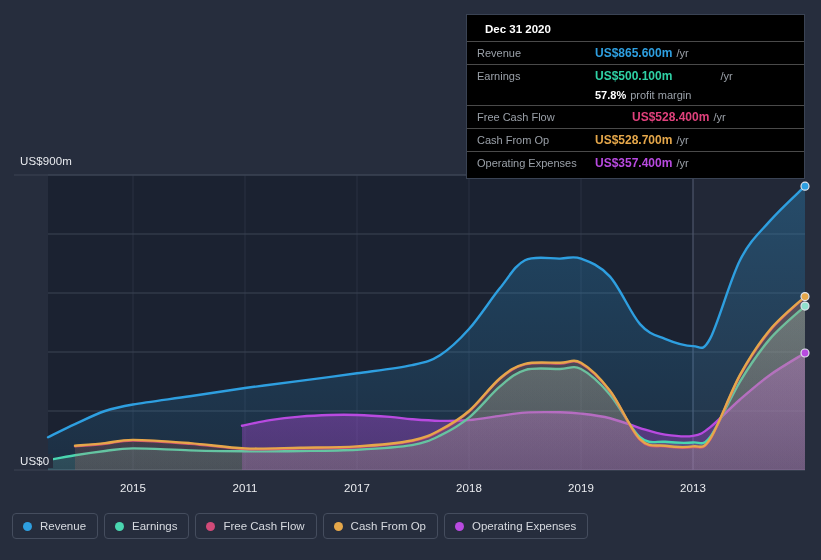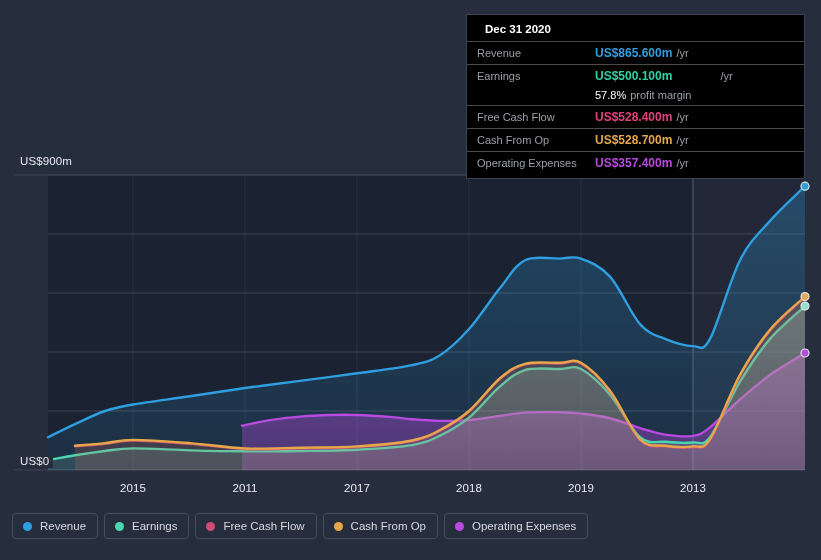--- a/index.html
+++ b/index.html
@@ -88,21 +88,21 @@
   .tt-value {
     font-weight: bold;
     font-size: 12px;
   }
   .tt-suffix {
     color: #9aa0a8;
     font-size: 11px;
     margin-left: 4px;
     font-weight: normal;
   }
-  .tt-margin-pct { color: #ffffff; font-weight: normal; font-size: 11px; }
+  .tt-margin-pct { color: #ffffff; font-weight: bold; font-size: 11px; }
 
   
   #legend {
     position: absolute;
     left: 12px; top: 513px;
     display: flex;
     gap: 6px;
   }
   .legend-item {
     display: flex;
@@ -229,21 +229,21 @@
         <div class="tt-row no-rule">
           <div class="tt-label"></div>
           <div style="display: flex; align-items: baseline;">
             <span class="tt-margin-pct" style="color: rgb(255, 255, 255);">57.8%</span>
             <span class="tt-suffix">profit margin</span>
           </div>
         </div>
         <div class="tt-row">
           <div class="tt-label">Free Cash Flow</div>
           <div style="display: flex; align-items: baseline;">
-            <span class="tt-value" style="color: rgb(224, 65, 124);">US$528.400m</span>
+            <span class="tt-value" style="color: rgb(224, 65, 124); margin-left: 37px;">US$528.400m</span>
             <span class="tt-suffix">/yr</span>
           </div>
         </div>
         <div class="tt-row">
           <div class="tt-label">Cash From Op</div>
           <div style="display: flex; align-items: center;">
             <span class="tt-value" style="color: rgb(229, 167, 74);">US$528.700m</span>
             <span class="tt-suffix">/yr</span>
           </div>
         </div>

